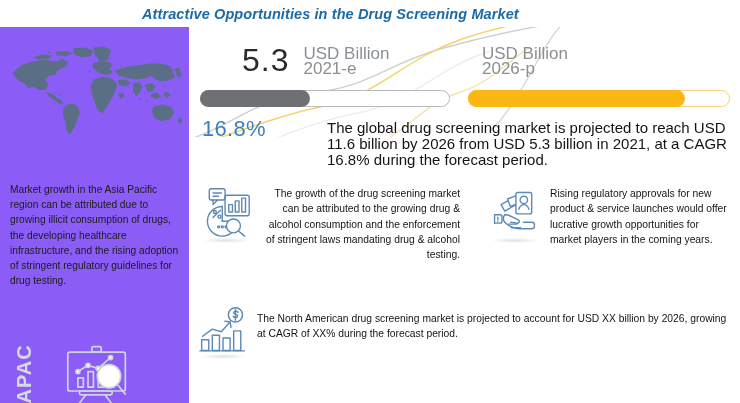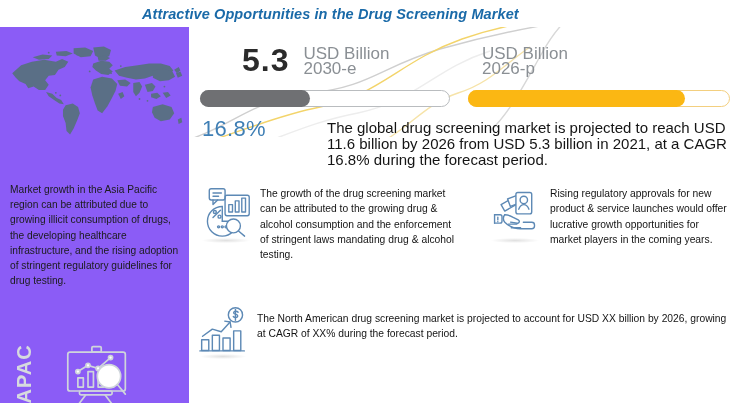--- a/index.html
+++ b/index.html
@@ -58,21 +58,21 @@
   }
   .ribbons svg{ width:100%; height:100%; display:block; }
 
   
   .stat-block{ position:absolute; }
   .stat-left{ left:200px; top:40px; width:250px; }
   .stat-right{ left:468px; top:40px; width:262px; }
 
   .stat-head{ display:flex; align-items:flex-start; height:46px; }
   .stat-value{
-    font-size:32px; font-weight:700; line-height:40px;
+    font-size:32px; font-weight:400; line-height:40px;
     letter-spacing:1px;
   }
   .stat-value.grey{ color:#2b2b2b; margin-left:42px; }
   .stat-value.gold{ color:#f5ad0e; margin-left:28px; }
   .stat-unit{
     margin-left:14px; margin-top:7px;
     font-size:17px; line-height:14.5px; color:#8a8f94;
   }
 
   .bar-track{
@@ -103,21 +103,21 @@
   
   .card{ position:absolute; display:flex; align-items:flex-start; }
   .card-icon{ flex:0 0 auto; position:relative; }
   .card-icon svg{ display:block; }
   .card-icon:after{
     content:""; position:absolute; left:2px; right:2px; bottom:-5px; height:5px;
     background:radial-gradient(ellipse at center, rgba(0,0,0,.12) 0%, rgba(0,0,0,0) 72%);
   }
   .card-text{ font-size:10.3px; line-height:15.3px; color:#141414; }
 
-  .card-a{ left:200px; top:186px; width:262px; }
+  .card-a{ left:200px; top:186px; width:262px;text-align:right; }
   .card-a .card-text{ width:200px; margin-left:8px; }
 
   .card-b{ left:489px; top:186px; width:245px; }
   .card-b .card-text{ width:180px; margin-left:9px; }
 
   .card-c{ left:198px; top:306px; width:535px; }
   .card-c .card-text{ width:470px; margin-left:9px; margin-top:5px; }
 </style>
 </head>
 <body>
@@ -215,21 +215,21 @@
     <path d="M180 120 C 214 108, 232 78, 268 66 C 300 56, 316 36, 340 20" stroke="#f6e3a8"></path>
     <path d="M300 104 C 320 86, 336 54, 352 26 C 362 8, 372 -4, 382 -12" stroke="#d8d8d8"></path>
   </svg>
 </div>
 
 <div class="stat-block stat-left">
   <div class="stat-head">
     <div class="stat-value grey">5.3</div>
     <div class="stat-unit">
       <div>USD Billion</div>
-      <div>2030-e</div>
+      <div>2021-e</div>
     </div>
   </div>
   <div class="bar-track grey">
     <div class="bar-fill grey" style="width: 110px; background: rgb(111, 112, 115);"></div>
   </div>
 </div>
 
 <div class="stat-block stat-right">
   <div class="stat-head">
     <div class="stat-unit">

